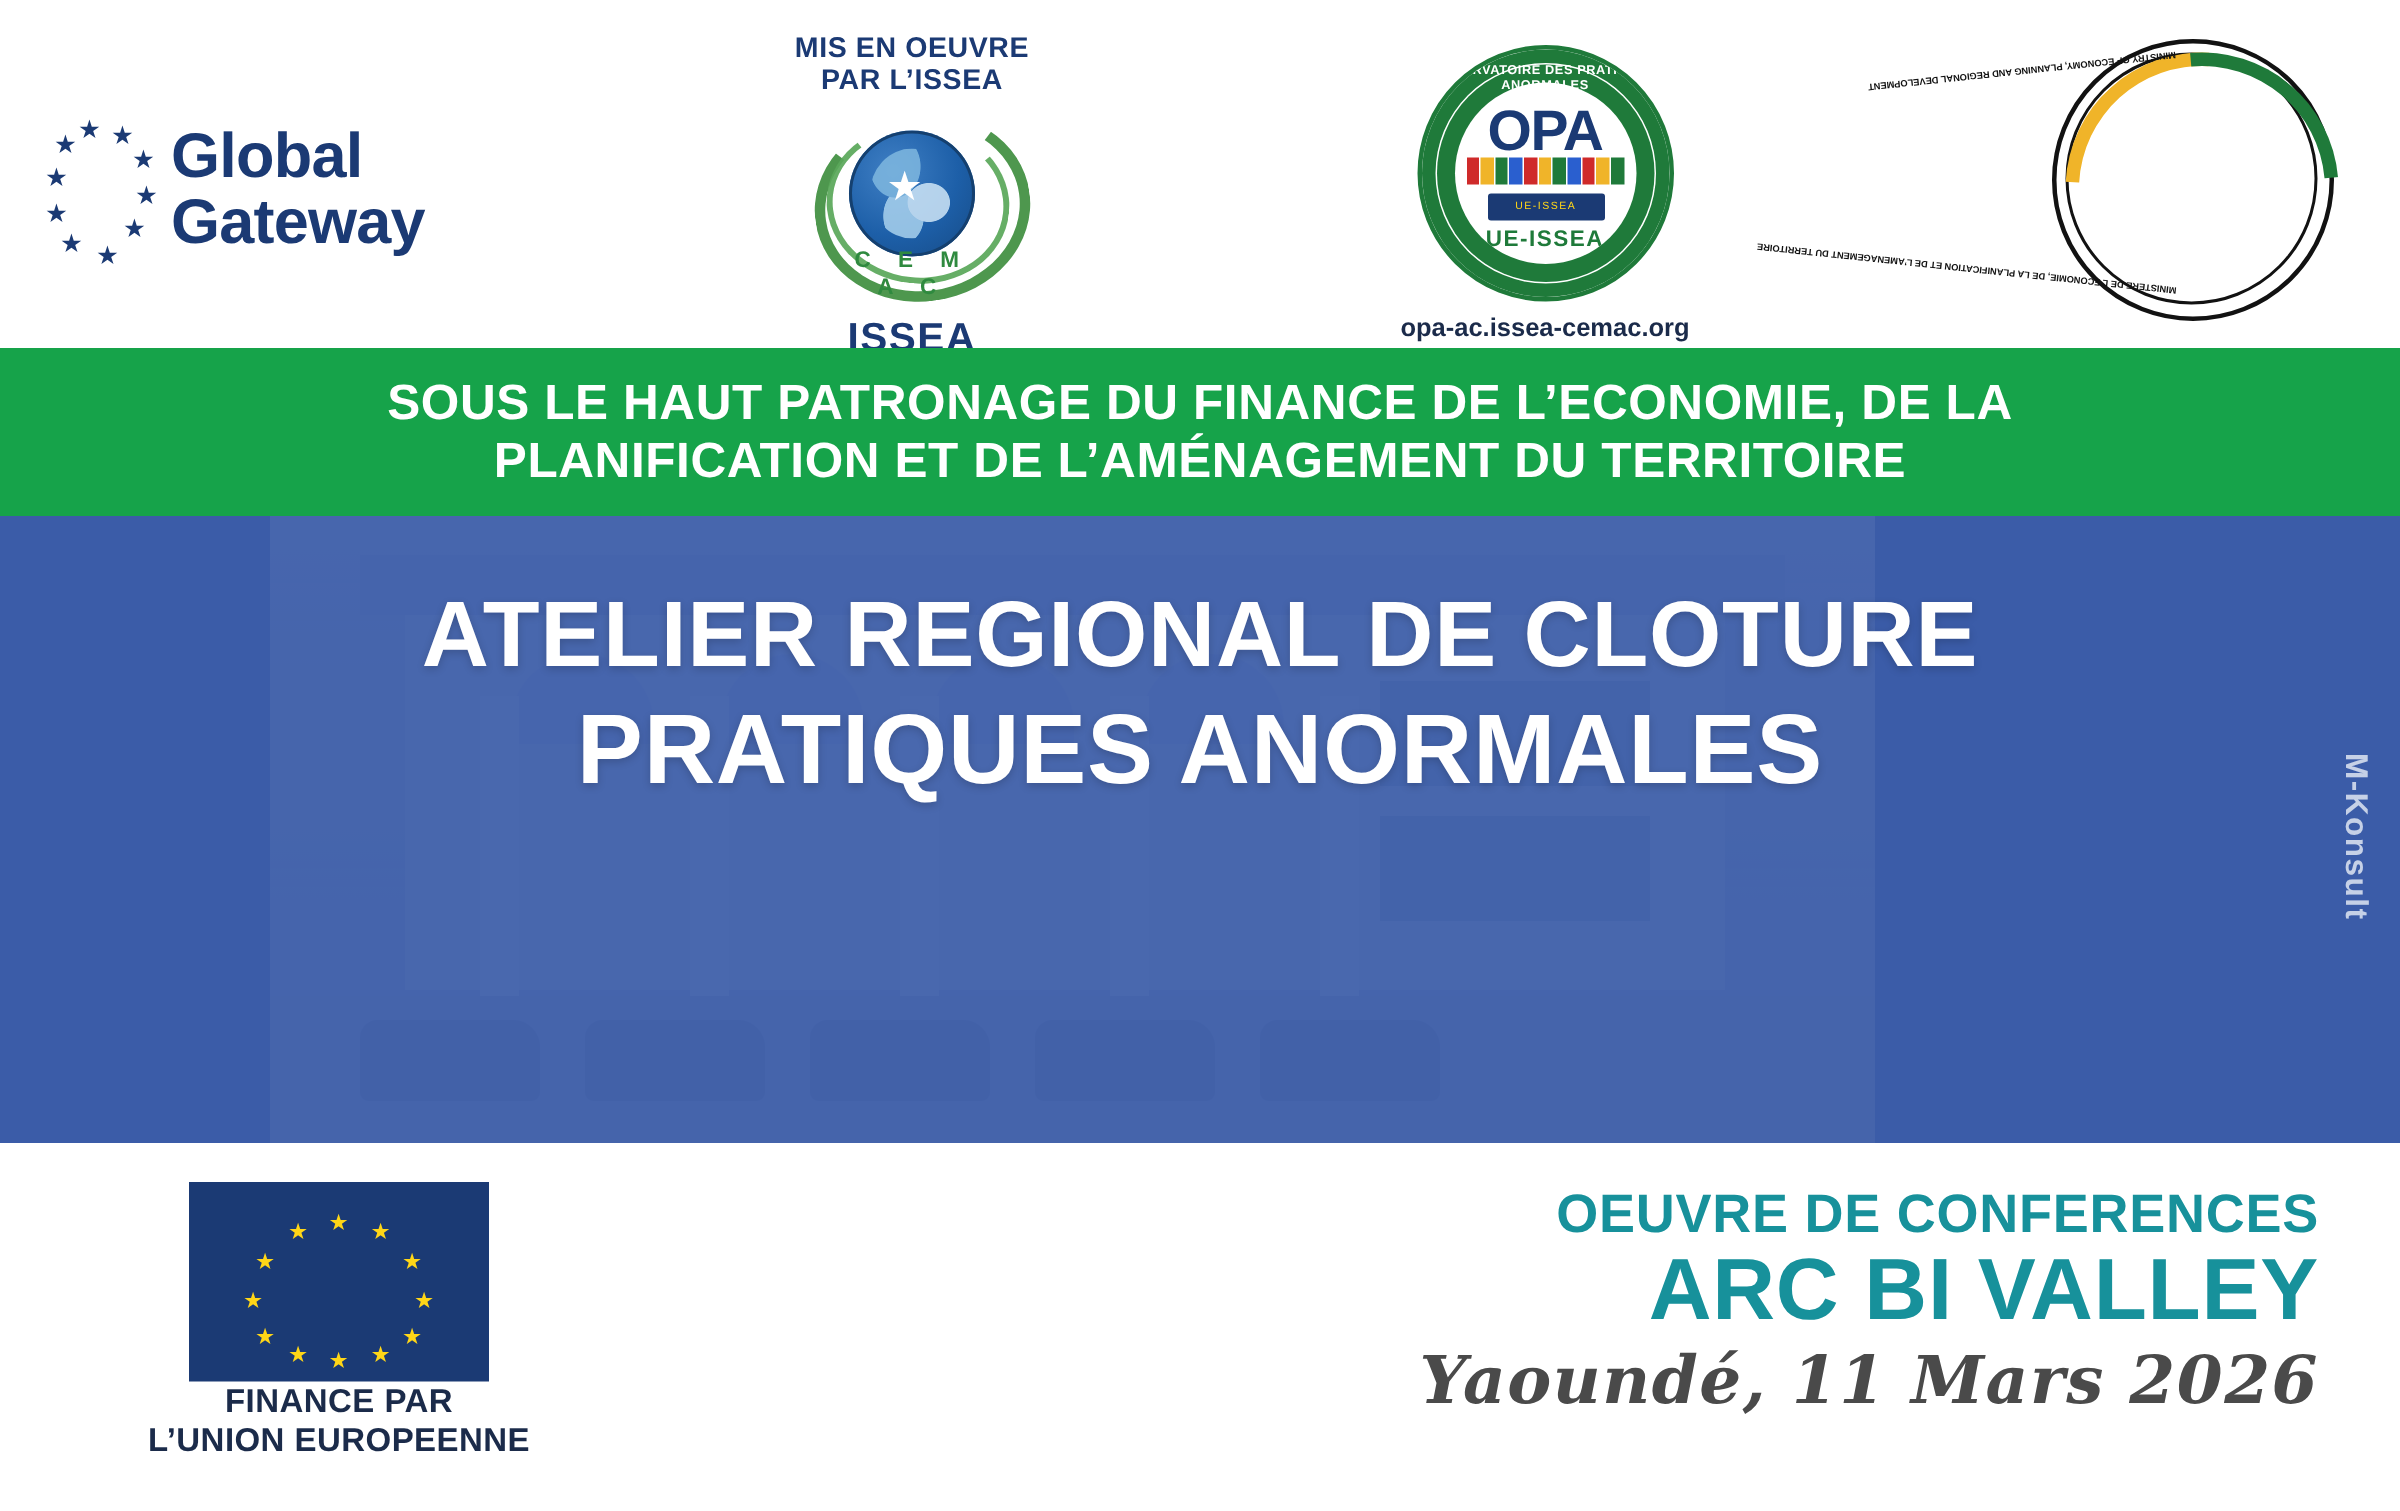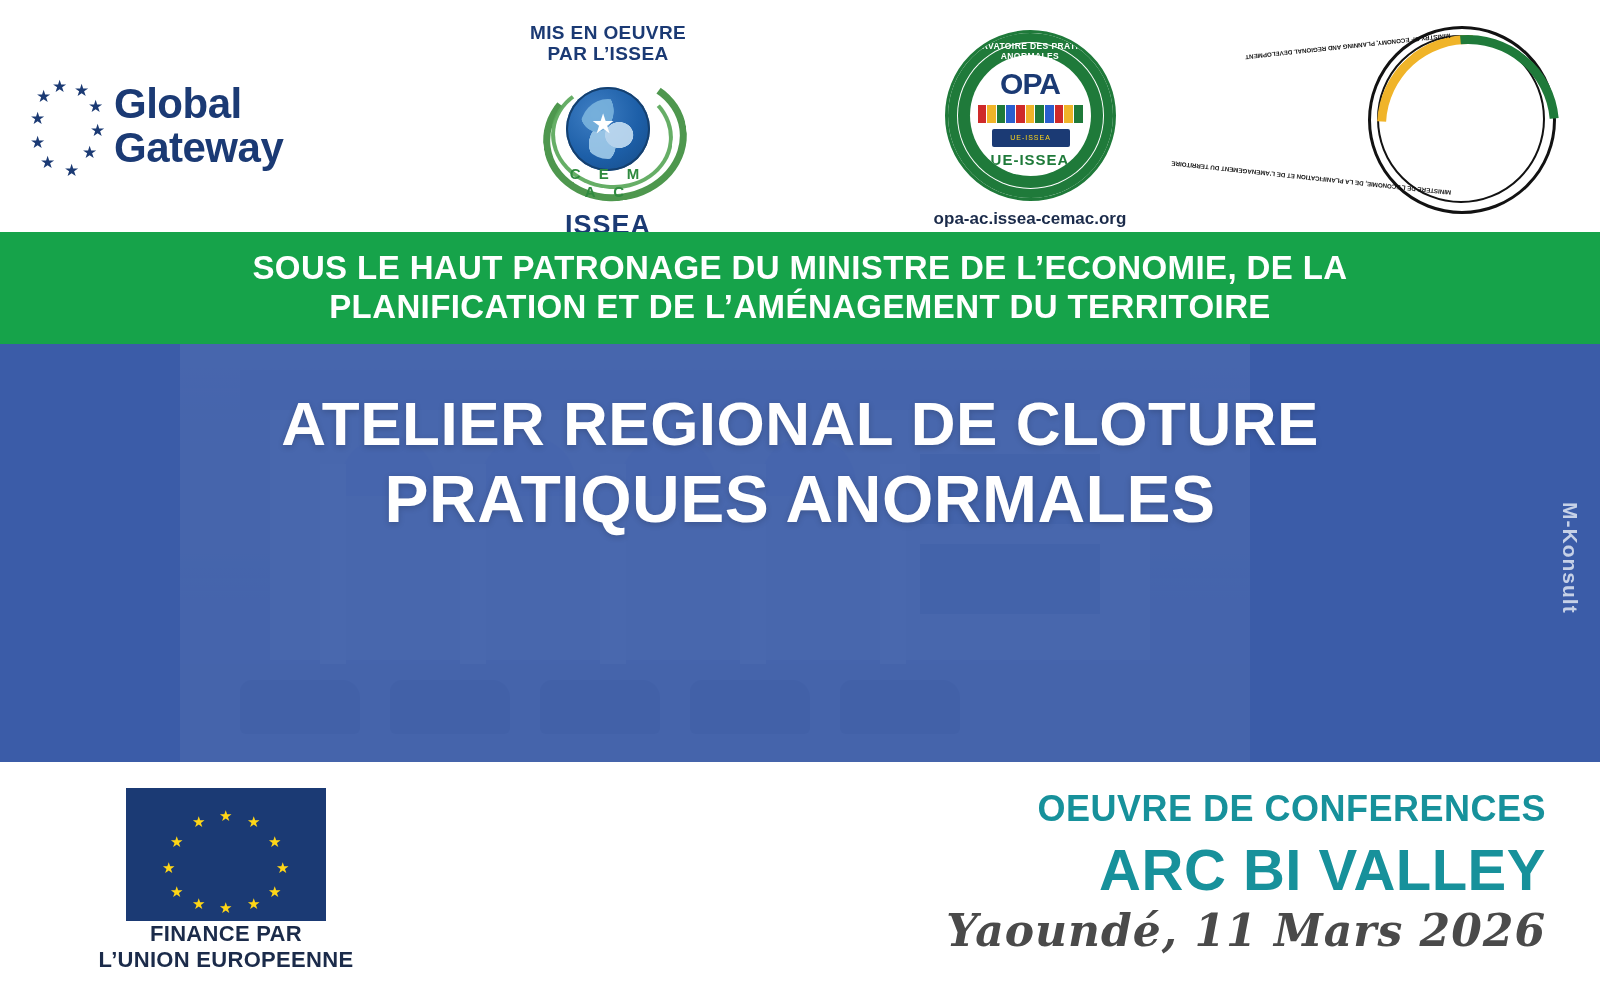--- a/index.html
+++ b/index.html
@@ -77,21 +77,21 @@
   .opa-arc-bg{
     position:absolute;left:10px;top:10px;width:145px;height:145px;border-radius:50%;
     background:#1f7a3a;
   }
   .opa-inner{
     position:absolute;left:22px;top:22px;width:121px;height:121px;border-radius:50%;
     background:#ffffff;overflow:hidden;
   }
   .opa-letters{
     position:absolute;left:0;top:12px;width:121px;text-align:center;
-    color:#1b3a74;font-weight:bold;font-size:30px;letter-spacing:-1px;
+    color:#1b3a74;font-weight:bold;font-size:38px;letter-spacing:-1px;
   }
   .opa-flags{position:absolute;left:8px;top:50px;width:105px;height:18px;display:flex;gap:1px;}
   .opa-flags i{flex:1;height:18px;display:block;}
   .opa-ue{
     position:absolute;left:22px;top:74px;width:78px;height:18px;border-radius:2px;
     background:#1b3a74;color:#ffd617;font-size:7px;text-align:center;line-height:18px;letter-spacing:1px;
   }
   .opa-issea{
     position:absolute;left:0;top:96px;width:121px;text-align:center;
     color:#1f7a3a;font-weight:bold;font-size:15px;letter-spacing:1px;
@@ -206,21 +206,21 @@
   }
   .eu-flag span{position:absolute;color:#ffd617;font-size:15px;line-height:1;}
   .eu-caption{
     color:#1b2b4a;font-weight:bold;font-size:22px;line-height:1.2;letter-spacing:.3px;
   }
 
   .venue{
     position:absolute;right:54px;top:28px;width:760px;text-align:right;
   }
   .venue-hall{color:#17919B;font-weight:bold;font-size:36px;letter-spacing:.5px;line-height:1.05;}
-  .venue-name{color:#17919B;font-weight:bold;font-size:58px;letter-spacing:.5px;line-height:1.02;margin-top:12px;}
+  .venue-name{color:#17919B;font-weight:bold;font-size:58px;letter-spacing:.5px;line-height:1.02;margin-top:2px;}
   .venue-date{
     color:#4a4a4a;font-size:44px;margin-top:6px;
     font-family:"DejaVu Serif", serif;font-style:italic;font-weight:bold;
     letter-spacing:1px;
   }
 </style>
 </head>
 <body>
 
 <div class="logo-strip">
@@ -293,21 +293,21 @@
     <div class="minepat-ring-text">
       <span style="transform:rotate(96deg) translate(80px) rotate(90deg);">MINISTERE DE L’ECONOMIE, DE LA PLANIFICATION ET DE L’AMENAGEMENT DU TERRITOIRE</span>
       <span style="transform:rotate(-96deg) translate(78px) rotate(-90deg);">MINISTRY OF ECONOMY, PLANNING AND REGIONAL DEVELOPMENT</span>
     </div>
 
   </div>
 </div>
 
 <div class="green-bar">
   <div class="green-bar-text">
-    <div>SOUS LE HAUT PATRONAGE DU MINISTRE DE L’ECONOMIE, DE LA</div>
+    <div>SOUS LE HAUT PATRONAGE DU FINANCE DE L’ECONOMIE, DE LA</div>
     <div>PLANIFICATION ET DE L’AMÉNAGEMENT DU TERRITOIRE</div>
   </div>
 </div>
 
 <div class="hero">
   <div class="hero-photo">
     <div class="hp-roof"></div>
     <div class="hp-wall"></div>
     <div class="hp-arch" style="left:160px;"></div>
     <div class="hp-arch" style="left:300px;"></div>

